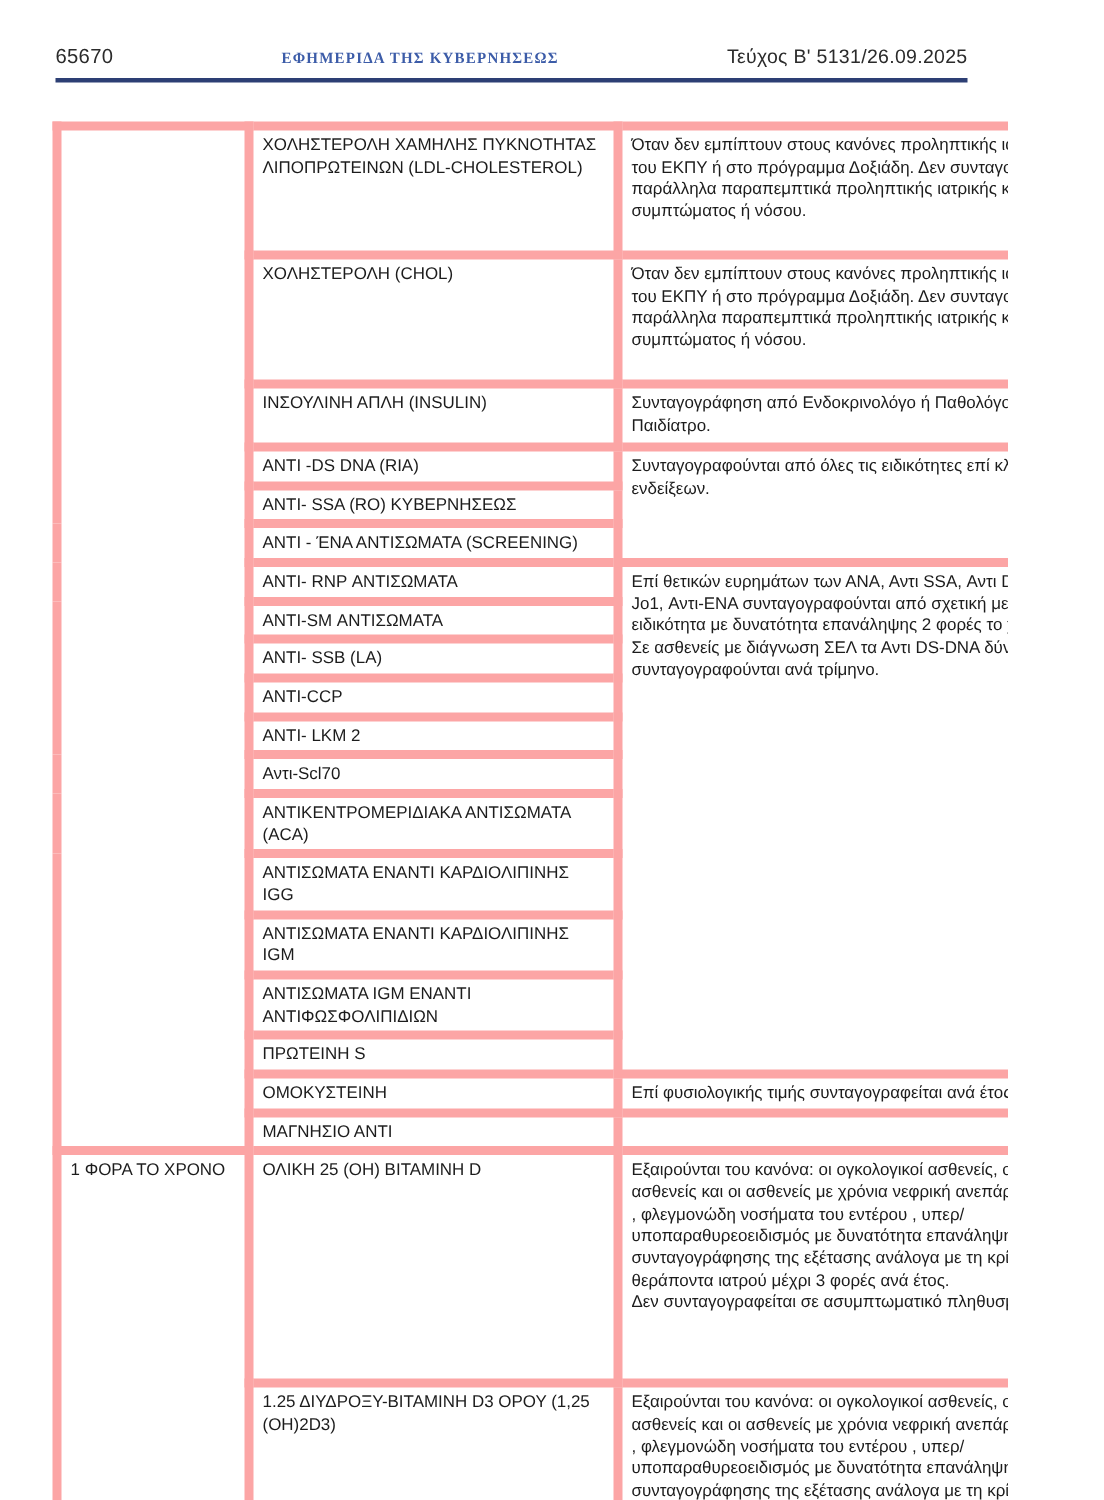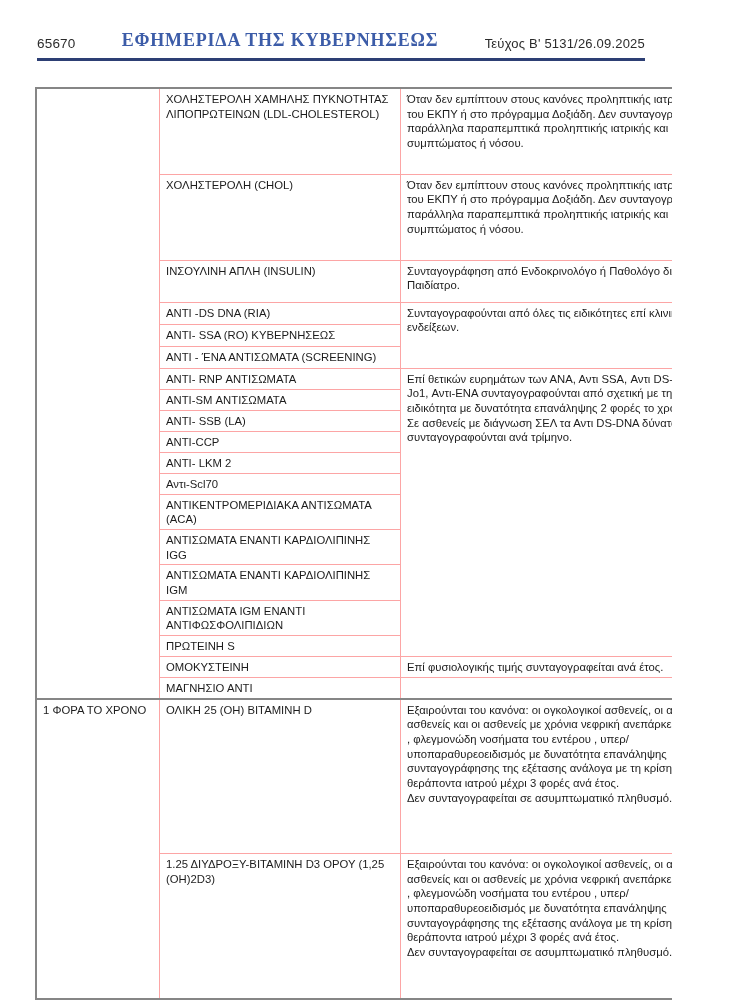--- a/index.html
+++ b/index.html
@@ -9,32 +9,32 @@
   }
   
   .page-header{
     display:flex;justify-content:space-between;align-items:flex-end;
     margin:30px 27px 0 37px;padding-bottom:7px;
     border-bottom:3px solid #2d3f74;
   }
   .page-number{font-size:13.5px;color:#2b2b2b;letter-spacing:.2px;}
   .masthead{
     font-family:"Liberation Serif", serif;font-weight:bold;
-    font-size:18px;letter-spacing:.8px;color:#3c5ca8;
+    font-size:10px;letter-spacing:.8px;color:#3c5ca8;
     transform:scaleY(1.05);
   }
   .issue-label{font-size:13px;color:#2b2b2b;letter-spacing:.2px;}
   
   table.rules{
     border-collapse:collapse;table-layout:fixed;
     width:675px;margin:26px 0 0 35px;
     border:2px solid #868686;
   }
   table.rules td{
-    border:1px solid #fca5a5;
+    border:6px solid #fca5a5;
     vertical-align:top;
     padding:3px 6px 2px 6px;
     font-size:11.3px;line-height:1.3;color:#1c1c1c;
   }
   td.freq{width:110px;margin-left:28px;}
   td.test{width:228px;}
   td.note{width:337px;white-space:pre-line;}
   tr.sec-start td{border-top:2px solid #868686;}
   .h86{height:86px}.h42{height:42px}.h22{height:22px}.h21{height:21px}
   .h33{height:33px}.h155{height:155px}.h145{height:145px}

